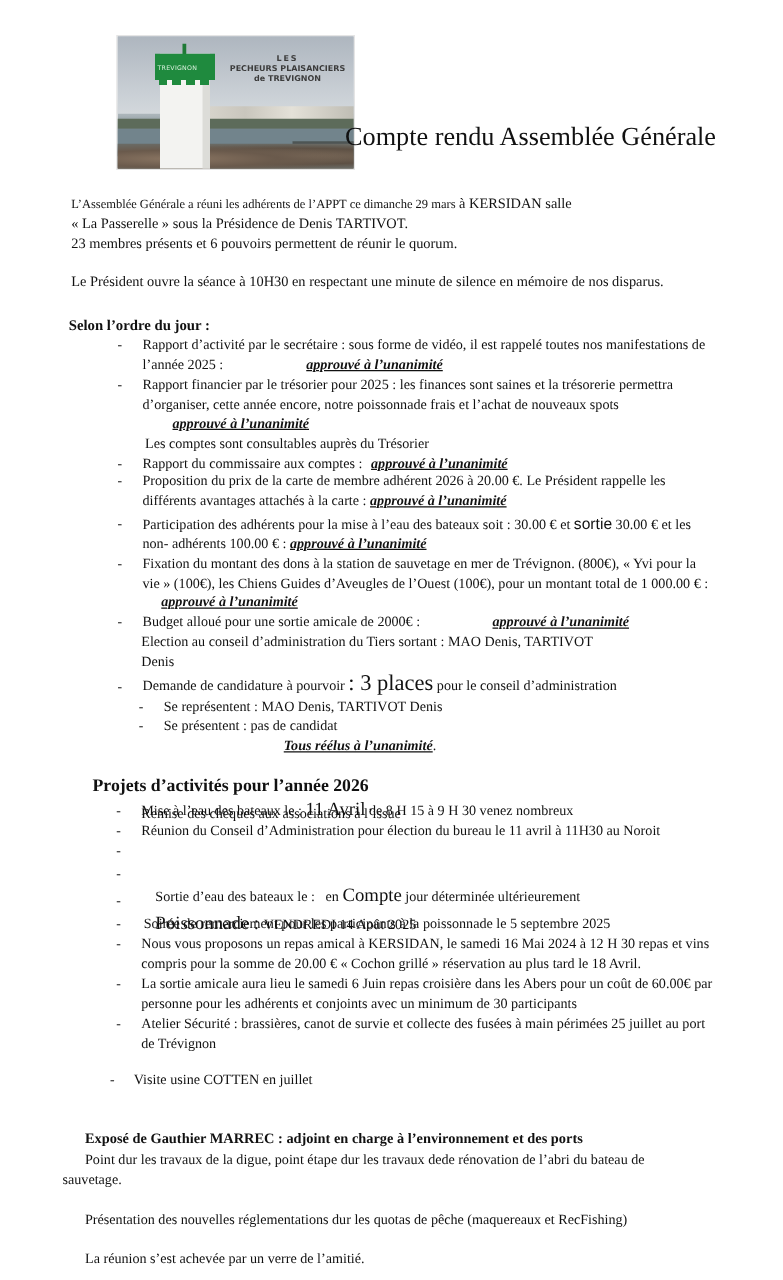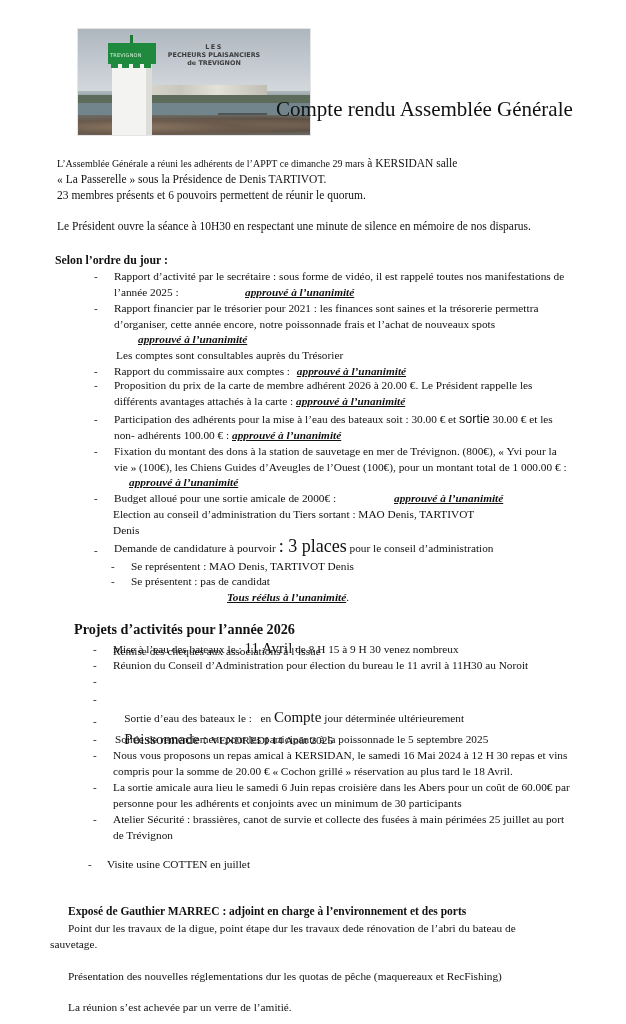--- a/index.html
+++ b/index.html
@@ -6,24 +6,23 @@
   body {
     width: 626px; height: 1024px; position: relative; overflow: hidden;
     font-family: "Liberation Serif", "DejaVu Serif", serif;
     color: #111111;
     font-size: 11.3px;
     line-height: 16px;
   }
   .abs { position: absolute; white-space: nowrap; }
   
   #logo {
-    position: absolute; left: 77px; top: 28px; width: 189px; height: 106px;
+    position: absolute; left: 93px; top: 28px; width: 189px; height: 106px;
     overflow: hidden; border: 1px solid #e5e5e5;
     background: linear-gradient(180deg, #b9c1c9 0%, #cdd3d8 45%, #a9b3b8 60%, #6d7b7e 72%, #7b8a90 85%, #5b5247 100%);
-    padding-left: 43px;
   }
   #logo .sky { position:absolute; left:0; top:0; width:100%; height:62px;
     background: linear-gradient(180deg, #aeb6bf 0%, #c8ced4 70%, #d3d8dc 100%); }
   #logo .town { position:absolute; left:65px; top:56px; width:124px; height:12px;
     background: linear-gradient(90deg, #dad7cf, #c9c6bd 30%, #e4e1d8 60%, #bfbdb4); }
   #logo .shore { position:absolute; left:0; top:66px; width:100%; height:8px; background:#5d6b5a; }
   #logo .water { position:absolute; left:0; top:74px; width:100%; height:22px; background:#72848c; }
   #logo .rocks { position:absolute; left:0; top:86px; width:100%; height:20px;
     background: radial-gradient(ellipse at 25% 60%, #8a7562 0%, #6a5a4c 40%, transparent 70%),
                 radial-gradient(ellipse at 75% 50%, #7d6c5b 0%, #5d5044 45%, transparent 70%), #6a6a64; }
@@ -85,21 +84,21 @@
 <div class="abs bold" style="left:55px; top:252px; font-size:11.8px">Selon l’ordre du jour :</div>
 
 <div>
 
   <span class="dash" style="left:94px; top:268px">-</span>
   <div class="abs" style="left:114px; top:268px">Rapport d’activité par le secrétaire : sous forme de vidéo, il est rappelé toutes nos manifestations de</div>
   <div class="abs" style="left:114px; top:284px">l’année 2025 :</div>
   <div class="abs appr" style="left:245px; top:284px">approuvé à l’unanimité</div>
 
   <span class="dash" style="left:94px; top:300px">-</span>
-  <div class="abs" style="left:114px; top:300px">Rapport financier par le trésorier pour 2021 : les finances sont saines et la trésorerie permettra</div>
+  <div class="abs" style="left:114px; top:300px">Rapport financier par le trésorier pour 2025 : les finances sont saines et la trésorerie permettra</div>
   <div class="abs" style="left:114px; top:316px">d’organiser, cette année encore, notre poissonnade frais et l’achat de nouveaux spots</div>
   <div class="abs appr" style="left:138px; top:331px">approuvé à l’unanimité</div>
   <div class="abs" style="left:116px; top:347px">Les comptes sont consultables auprès du Trésorier</div>
 
   <span class="dash" style="left:94px; top:363px">-</span>
   <div class="abs" style="left:114px; top:363px">
     <span>Rapport du commissaire aux comptes :</span>
     <span class="appr" style="margin-left:4px">approuvé à l’unanimité</span>
   </div>
 

